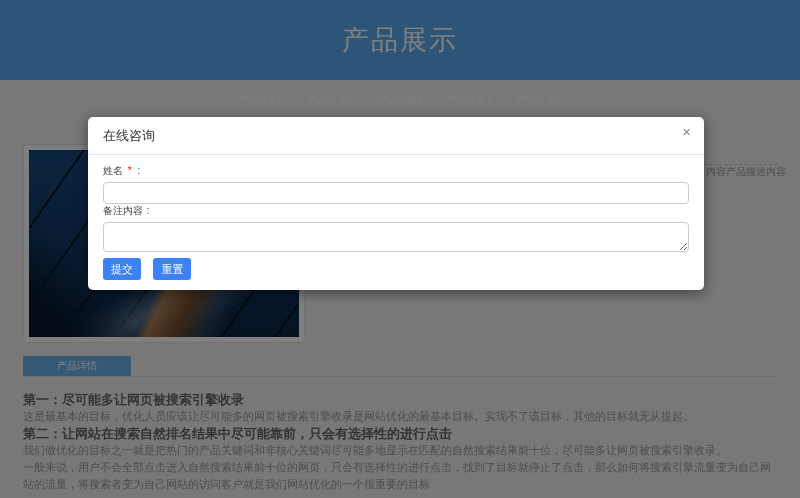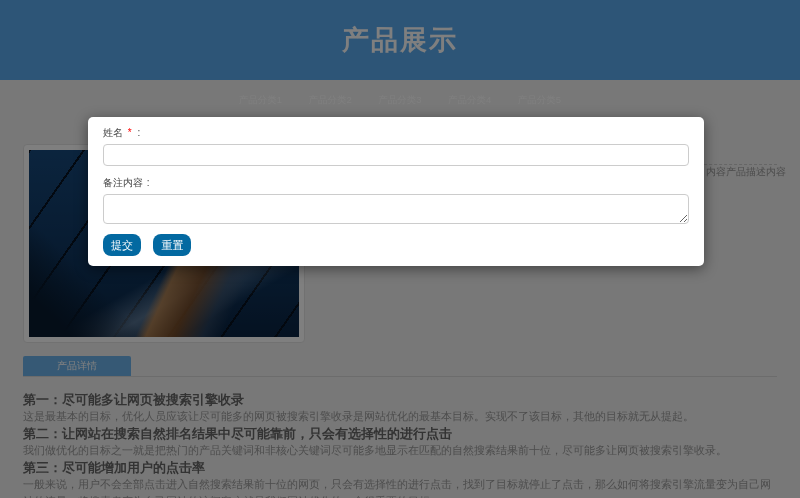--- a/index.html
+++ b/index.html
@@ -1,21 +1,21 @@
 <!DOCTYPE html>
 <html><head>
 <meta charset="utf-8">
 <style>
   html,body{margin:0;padding:0;}
   body{font-family:"Liberation Sans","DejaVu Sans",sans-serif;}
   .stage{position:relative;width:800px;height:498px;overflow:hidden;background:#f0f0f0;}
 
   
   .site-header{position:absolute;left:0;top:0;width:800px;height:80px;background:#5aaaee;}
-  .site-title{margin:0;line-height:80px;text-align:center;font-size:27px;font-weight:700;color:#ffffff;letter-spacing:2px;}
+  .site-title{margin:0;line-height:80px;text-align:center;font-size:27px;font-weight:400;color:#ffffff;letter-spacing:2px;}
   .category-nav{position:absolute;left:0;top:80px;width:800px;height:35px;text-align:center;line-height:35px;}
   .nav-link{display:inline-block;margin:0 11px;font-size:9.5px;color:#ffffff;text-decoration:none;cursor:pointer;}
 
   .product-card{position:absolute;left:23px;top:144px;width:282px;height:199px;background:#ffffff;border:1px solid #e3e3e3;border-radius:4px;padding:5px;box-sizing:border-box;}
   .product-image{width:100%;height:100%;
     background:
       linear-gradient(45deg,#081a2e 0 9%,rgba(0,0,0,0) 26%),
       linear-gradient(115deg,rgba(0,0,0,0) 54%,rgba(196,134,72,.78) 57%,rgba(126,76,34,.85) 65%,rgba(60,80,105,.55) 73%,rgba(0,0,0,0) 78%),
       linear-gradient(150deg,rgba(0,0,0,0) 58%,rgba(172,198,224,.45) 68%,rgba(0,0,0,0) 80%),
       repeating-linear-gradient(125deg,rgba(6,14,26,.9) 0 2px,rgba(0,0,0,0) 2px 44px),
@@ -36,31 +36,31 @@
   .seo-p{font-size:11px;color:#999999;}
 
   
   .backdrop{position:absolute;left:0;top:0;width:800px;height:498px;background:rgba(0,0,0,0.5);z-index:5;cursor:pointer;}
   .modal{position:absolute;left:88px;top:117px;width:616px;background:#ffffff;border-radius:5px;
     box-shadow:0 3px 14px rgba(0,0,0,.45);z-index:10;box-sizing:border-box;}
   .modal-header{position:relative;padding:9px 15px;border-bottom:1px solid #e5e5e5;}
   .modal-title{font-size:13px;color:#333333;}
   .modal-close{position:absolute;right:13px;top:7px;font-size:15px;color:#8a8a8a;cursor:pointer;line-height:1;}
   .modal-body{padding:9px 15px 10px;}
-  .field{margin-bottom:10px;}
+  .field{}
   .field label{display:block;font-size:10px;color:#444444;margin-bottom:4px;}
   .req{color:#ff0000;margin:0 2px;}
   .colon{margin-left:1px;}
   .field input{display:block;width:100%;height:22px;box-sizing:border-box;border:1px solid #cccccc;border-radius:4px;
     font-size:10px;padding:0 8px;font-family:inherit;outline:none;}
   .field textarea{display:block;width:100%;height:30px;box-sizing:border-box;border:1px solid #cccccc;border-radius:4px;
     font-size:10px;padding:3px 8px;font-family:inherit;outline:none;resize:both;}
   .actions{margin-top:6px;}
-  .btn{display:inline-block;height:22px;padding:0 8px;margin-right:8px;background:#0369a1;color:#ffffff;
-    border:none;border-radius:8px;font-size:11px;font-family:inherit;cursor:pointer;}
+  .btn{display:inline-block;height:22px;padding:0 8px;margin-right:8px;background:#3b82f6;color:#ffffff;
+    border:none;border-radius:3px;font-size:11px;font-family:inherit;cursor:pointer;}
 </style>
 </head>
 <body>
 
 <div class="stage">
 
   <div class="site-header">
     <h1 class="site-title">产品展示</h1>
   </div>
 
@@ -82,27 +82,30 @@
   </div>
 
   <button class="detail-tab">产品详情</button>
   <div class="tab-rule"></div>
 
   <div class="seo-block">
     <p class="seo-h">第一：尽可能多让网页被搜索引擎收录</p>
     <p class="seo-p">这是最基本的目标，优化人员应该让尽可能多的网页被搜索引擎收录是网站优化的最基本目标。实现不了该目标，其他的目标就无从提起。</p>
     <p class="seo-h">第二：让网站在搜索自然排名结果中尽可能靠前，只会有选择性的进行点击</p>
     <p class="seo-p">我们做优化的目标之一就是把热门的产品关键词和非核心关键词尽可能多地显示在匹配的自然搜索结果前十位，尽可能多让网页被搜索引擎收录。</p>
-    <p class="seo-h">第三：尽可能增加用户的点击率</p>
     <p class="seo-p">一般来说，用户不会全部点击进入自然搜索结果前十位的网页，只会有选择性的进行点击，找到了目标就停止了点击，那么如何将搜索引擎流量变为自己网站的流量，将搜索者变为自己网站的访问客户就是我们网站优化的一个很重要的目标</p>
   </div>
 
   <div class="backdrop"></div>
 
   <div class="modal">
+    <div class="modal-header">
+      <span class="modal-title">在线咨询</span>
+      <span class="modal-close">×</span>
+    </div>
     <div class="modal-body">
 
       <div class="field">
         <label>
           <span>姓名</span>
           <span class="req">*</span>
           <span class="colon">:</span>
         </label>
         <input type="text" style="">
       </div>

